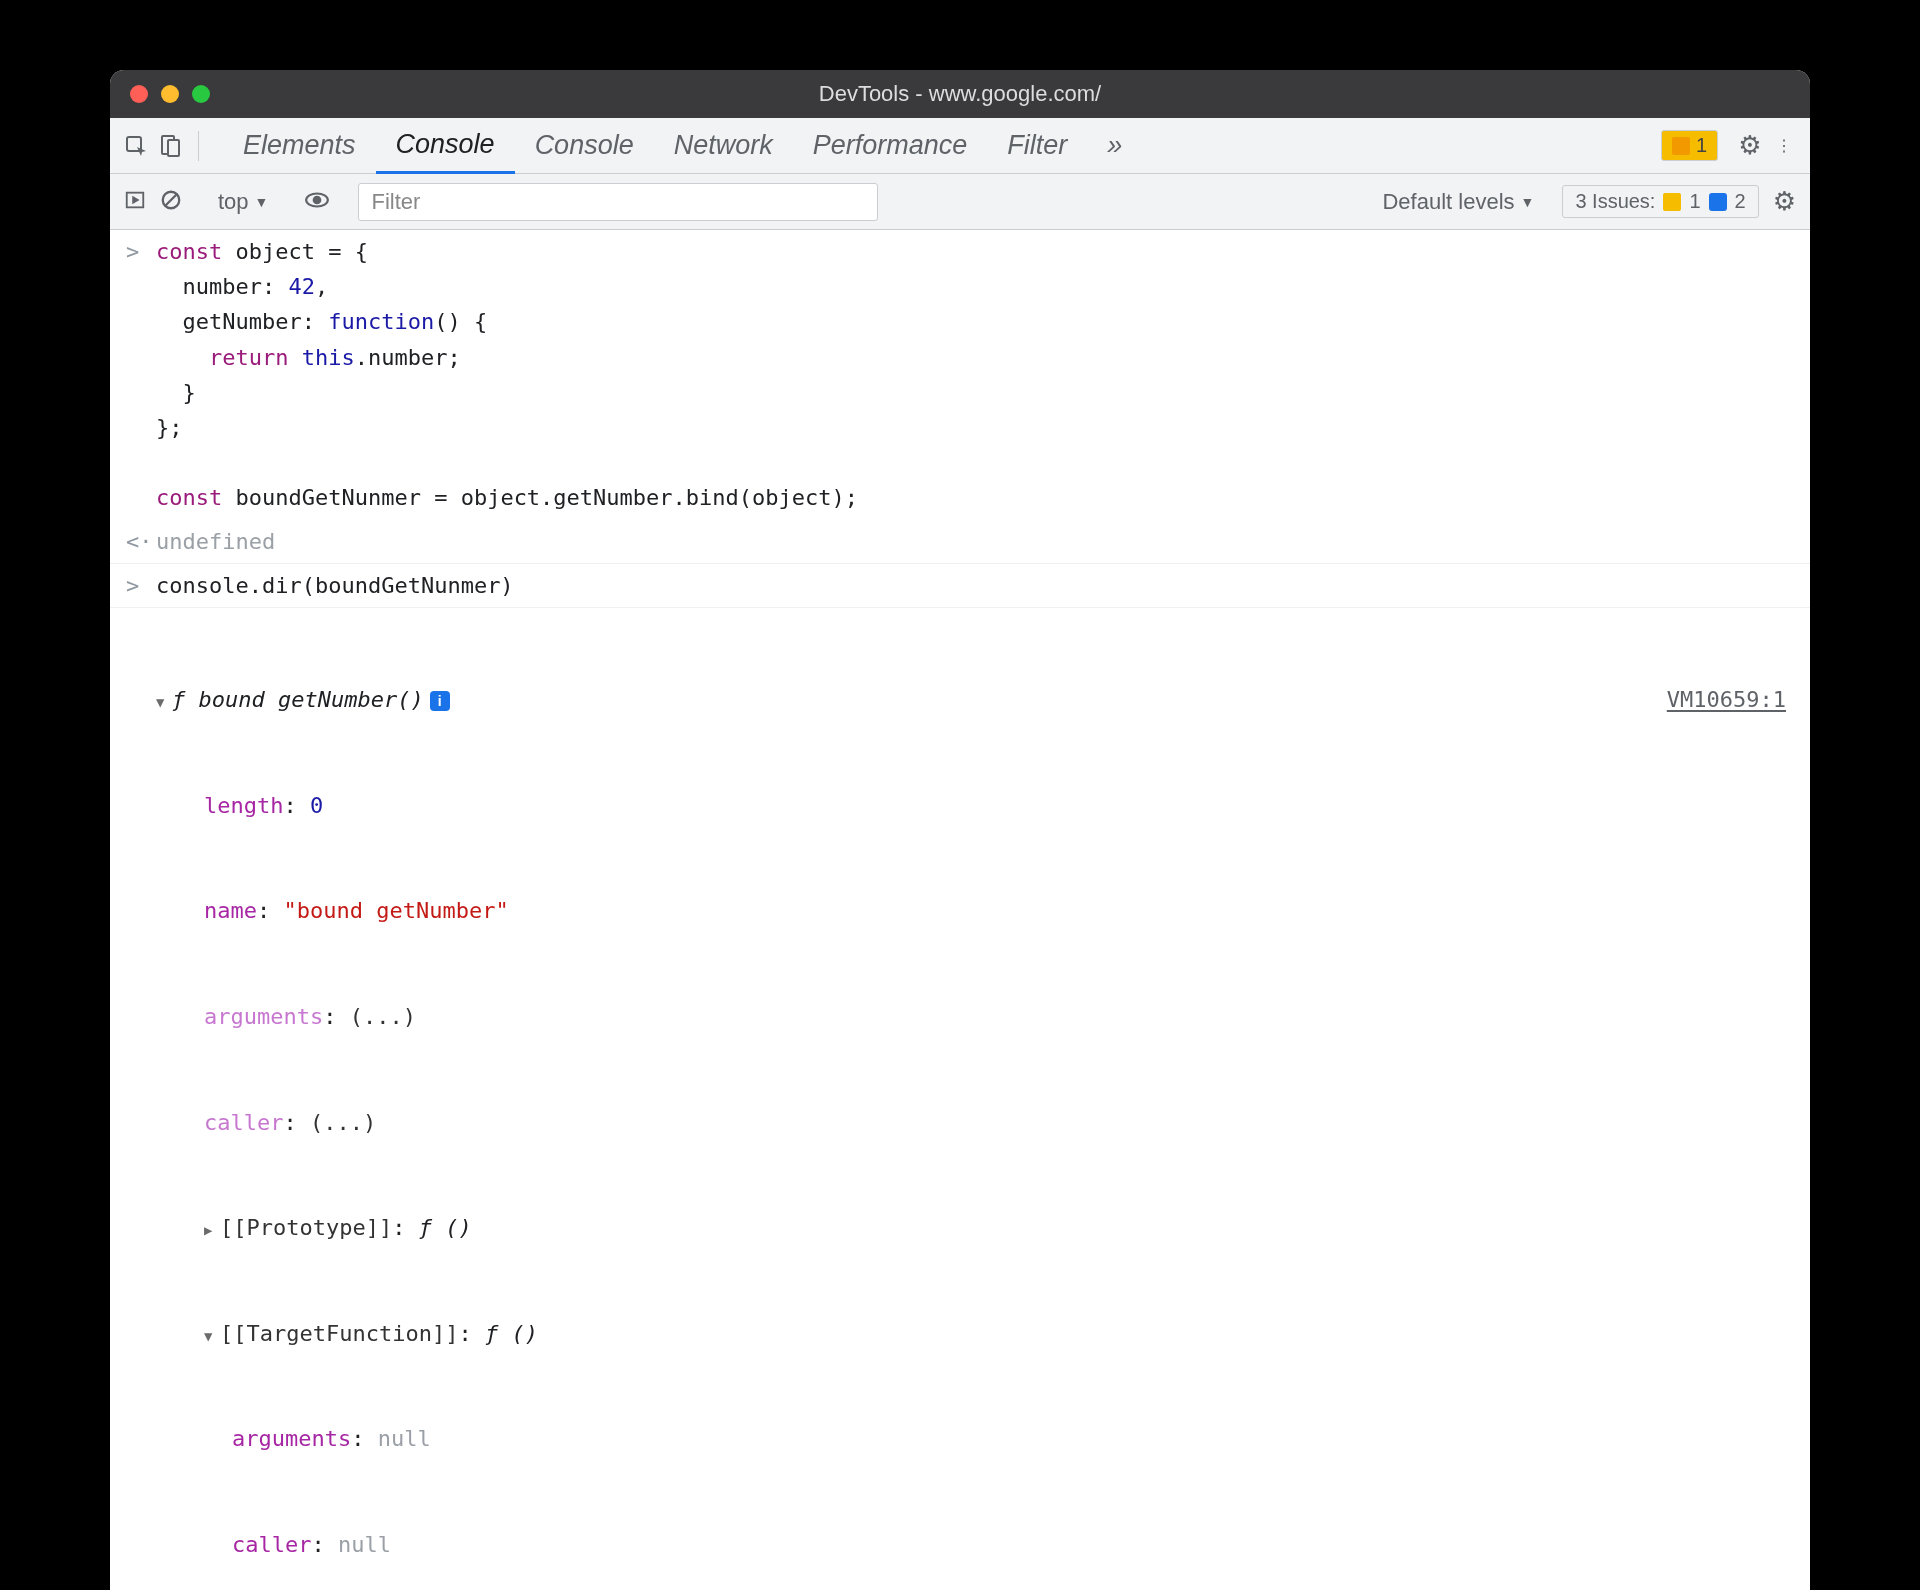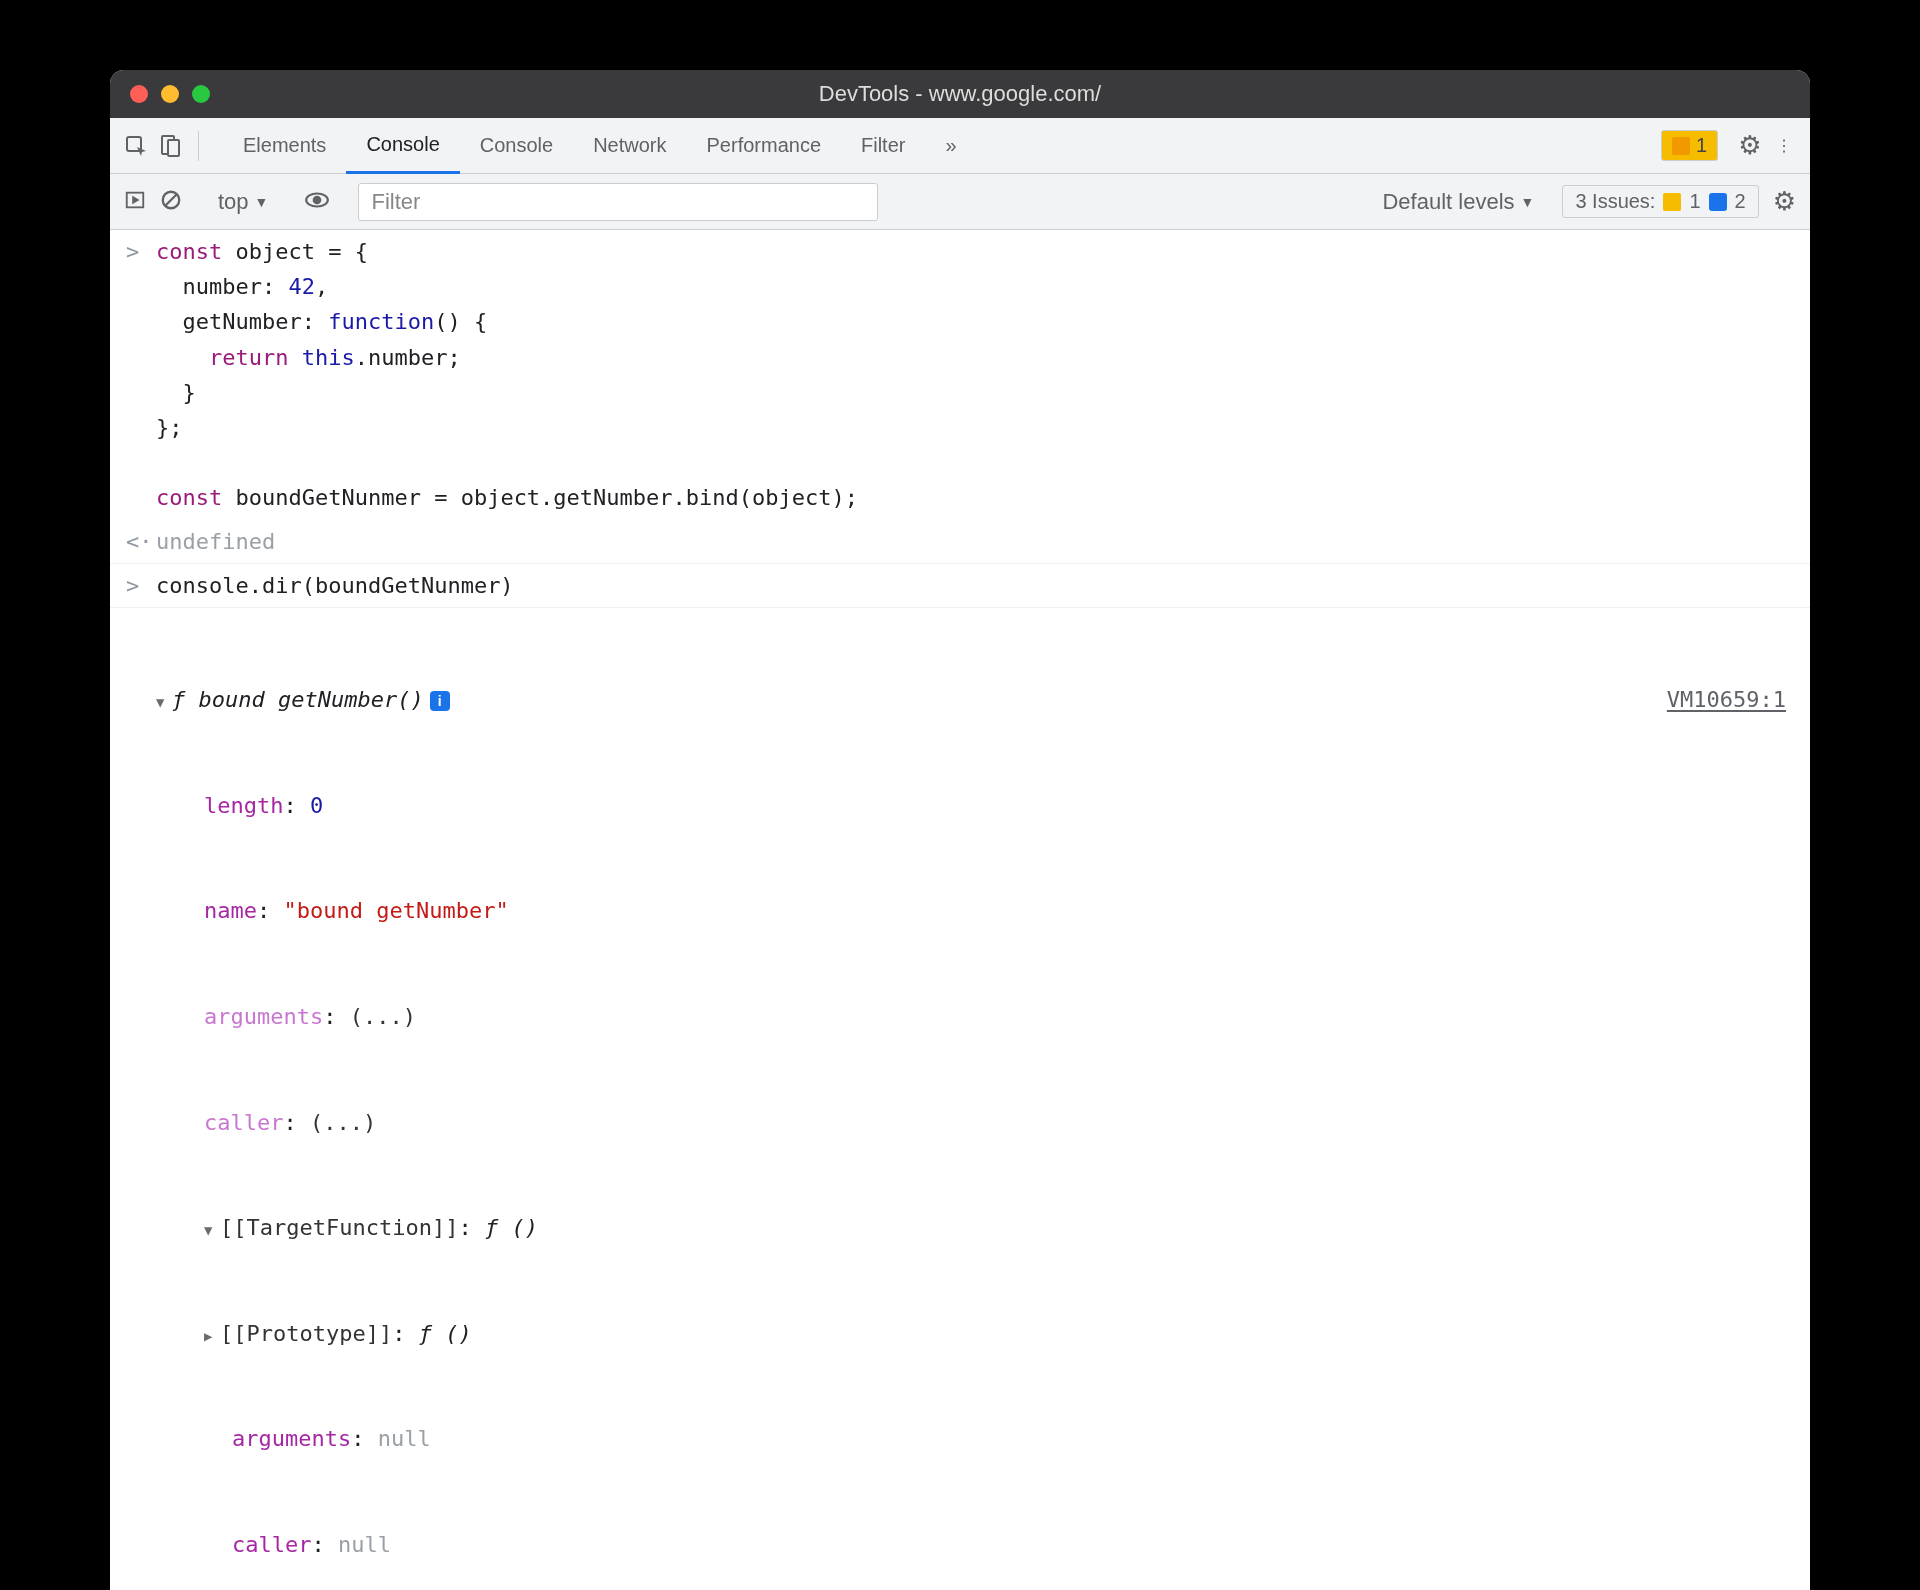--- a/index.html
+++ b/index.html
@@ -31,21 +31,21 @@
   .traffic .dot { width:18px; height:18px; border-radius:50%; }
   .dot.red{background:#ff5f57;} .dot.yellow{background:#febc2e;} .dot.green{background:#28c840;}
   .titlebar-title { position:absolute; left:0; right:0; text-align:center; color:#ddd; font-size:22px; font-weight:500; pointer-events:none;}
   .toolbar {
     display:flex; align-items:center; height:56px; background:#f1f3f4; border-bottom:1px solid #cacdd1;
     padding: 0 12px; gap: 6px;
   }
   .toolbar .ico { width:28px; height:28px; display:flex; align-items:center; justify-content:center; color:#5f6368; }
   .toolbar .sep { width:1px; height:30px; background:#cacdd1; margin:0 8px;}
   .tabs { display:flex; align-items:center; gap:0; margin-left:10px;}
-  .tab { padding: 0 20px; height:56px; display:flex; align-items:center; color:#5f6368; font-size:20px; cursor:pointer;}
+  .tab { padding: 0 20px; height:56px; display:flex; align-items:center; color:#5f6368; font-size:27px; cursor:pointer;font-style:italic;}
   .tab.active { color:#202124; border-bottom:3px solid #1a73e8; font-weight:400;}
   .toolbar .grow { flex:1; }
   .badge-warn { background:#f5bc00; color:#444; padding:3px 10px; border-radius:3px; font-size:20px; display:flex; align-items:center; gap:6px; border:1px solid #cacdd1; margin-right:12px;}
   .badge-warn::before{content:"";width:18px;height:18px;background:#f29900;border-radius:2px;}
   .subtoolbar {
     display:flex; align-items:center; height:56px; background:#f1f3f4; border-bottom:1px solid #cacdd1;
     padding: 0 14px; gap:14px;
   }
   .subtoolbar .ico{color:#5f6368;}
   .context-select{ color:#5f6368; font-size:22px; display:flex; align-items:center; gap:6px; padding:0 8px;}
@@ -201,22 +201,22 @@
       <div class="gutter"></div>
       <div class="content tree">
         <div class="row-flex">
           <div><span class="tri down"></span><span class="fsym">ƒ bound getNumber()</span><span class="info-badge">i</span></div>
           <div class="rt"><span class="src-link">VM10659:1</span></div>
         </div>
         <div class="ind1"><span class="prop">length</span>: <span class="num">0</span></div>
         <div class="ind1"><span class="prop">name</span>: <span class="str">"bound getNumber"</span></div>
         <div class="ind1"><span class="propDim">arguments</span>: <span class="val">(...)</span></div>
         <div class="ind1"><span class="propDim">caller</span>: <span class="val">(...)</span></div>
+        <div class="ind1"><span class="tri right"></span><span class="val">[[Prototype]]</span>: <span class="fsym">ƒ ()</span></div>
         <div class="ind1"><span class="tri down"></span><span class="val">[[TargetFunction]]</span>: <span class="fsym">ƒ ()</span></div>
-        <div class="ind1"><span class="tri right"></span><span class="val">[[Prototype]]</span>: <span class="fsym">ƒ ()</span></div>
         <div class="ind2"><span class="prop">arguments</span>: <span class="dim">null</span></div>
         <div class="ind2"><span class="prop">caller</span>: <span class="dim">null</span></div>
         
         
         
         
         
         
         
         

